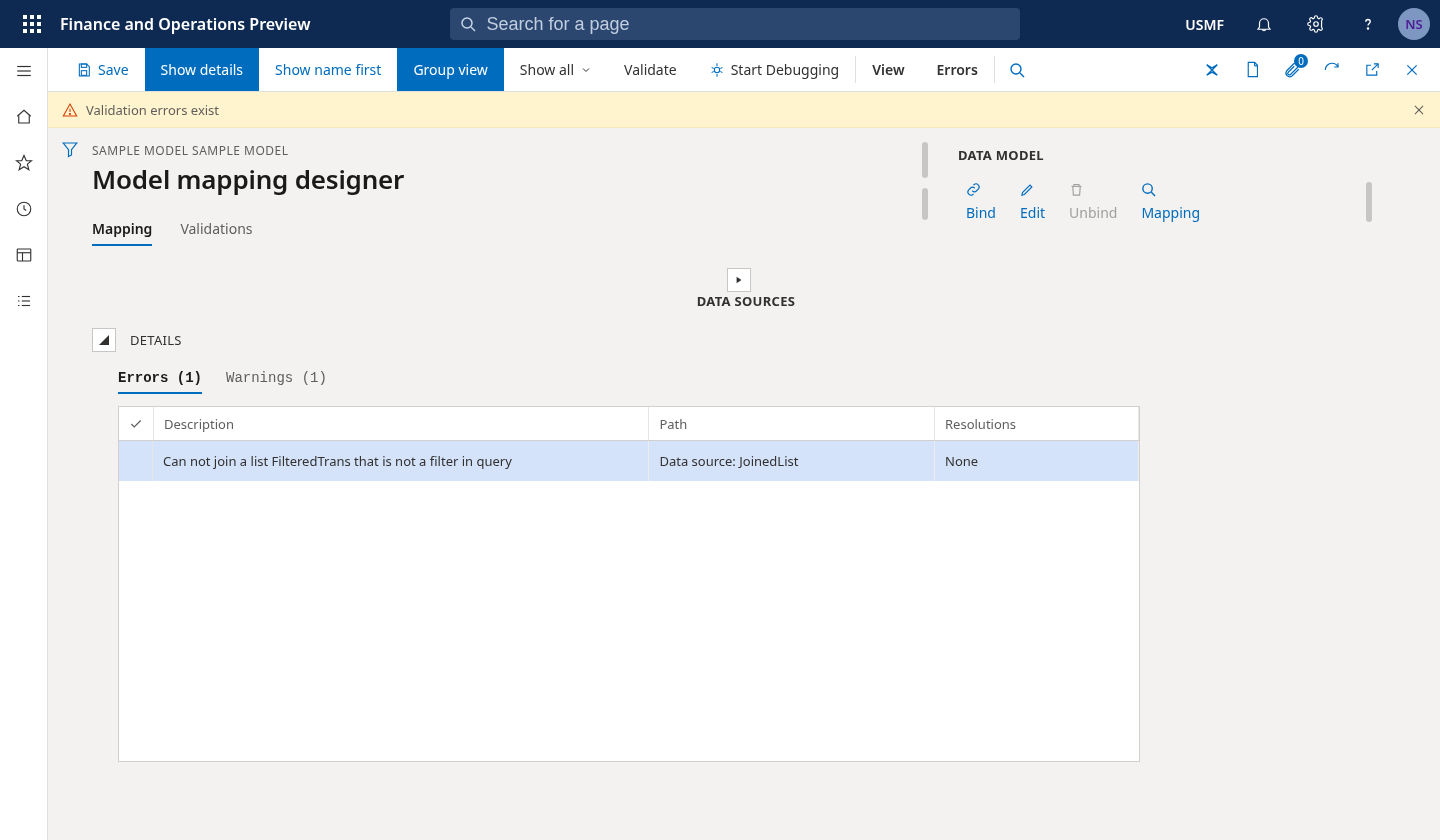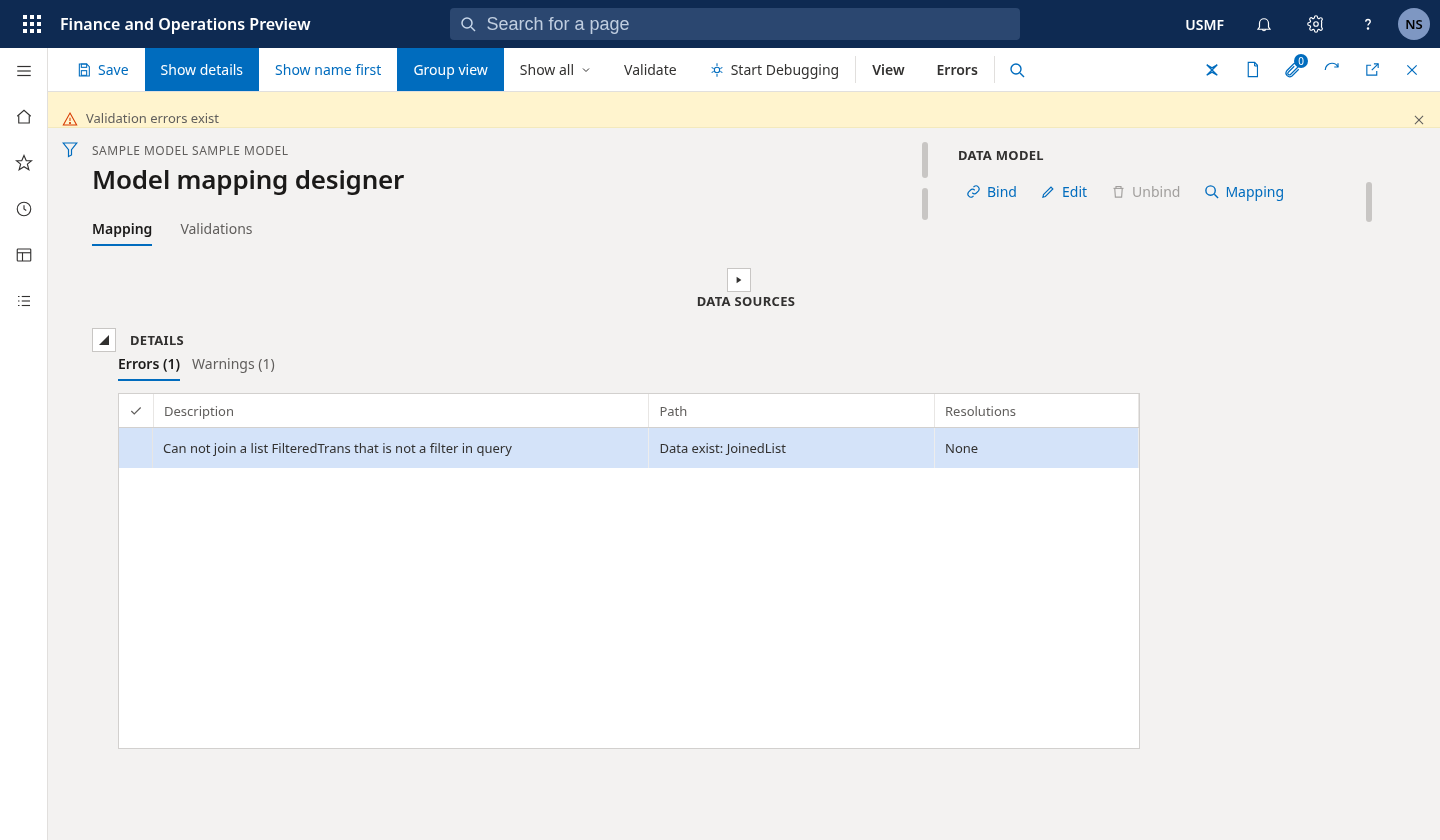--- a/index.html
+++ b/index.html
@@ -24,21 +24,21 @@
   .topbar { height:48px; background: var(--blue-dark); color:white; display:flex; align-items:center; padding:0 8px; }
   .waffle { width:48px; display:flex; align-items:center; justify-content:center; height:100%; }
   .app-title { font-size:16px; font-weight:600; margin-left:4px; white-space:nowrap; }
   .search-wrap { flex:0 0 auto; margin-left:140px; }
   .search-box { width:570px; height:32px; background:#2b4770; border-radius:4px; display:flex; align-items:center; padding:0 10px; color:#c7d7ea; }
   .search-box input { background:transparent; border:none; outline:none; color:white; font-size:18px; margin-left:8px; width:100%; }
   .search-box input::placeholder { color:#c0cee0; }
   .topbar-right { margin-left:auto; display:flex; align-items:center; gap:8px; }
   .topbar-right .hicon { width:44px; height:48px; display:flex; align-items:center; justify-content:center; }
   .legal-entity { font-size:14px; font-weight:600; padding:0 10px; }
-  .avatar { width:32px; height:32px; border-radius:50%; background:#7e97c2; display:flex; align-items:center; justify-content:center; font-size:13px; font-weight:600; color:#000000; margin-right:2px; }
+  .avatar { width:32px; height:32px; border-radius:50%; background:#7e97c2; display:flex; align-items:center; justify-content:center; font-size:13px; font-weight:600; color:#4c1d95; margin-right:2px; }
 
   
   .shell { flex:1; display:flex; min-height:0; }
   .side-rail { width:48px; background:white; border-right:1px solid var(--grey-border); display:flex; flex-direction:column; align-items:center; }
   .side-rail .ritem { width:48px; height:46px; display:flex; align-items:center; justify-content:center; color:#323130; }
 
   .page { flex:1; display:flex; flex-direction:column; min-width:0; }
 
   
   .cmdbar { height:44px; background:white; border-bottom:1px solid var(--grey-border); display:flex; align-items:stretch; padding:0 0 0 12px; }
@@ -46,21 +46,21 @@
   .cmd-btn.link { color: var(--cmd-blue); }
   .cmd-btn.primary { background: var(--cmd-blue); color:white; }
   .cmd-btn .icon { margin-right:6px; display:inline-flex; align-items:center; }
   .cmd-sep { width:1px; background:var(--grey-border); margin:8px 0; }
   .cmd-btn.bold { font-weight:600; }
   .cmdbar-right { margin-left:auto; display:flex; align-items:center; padding-right:8px; }
   .cmdbar-right .iconbtn { width:40px; height:44px; display:flex; align-items:center; justify-content:center; position:relative; color:var(--cmd-blue); }
   .badge { position:absolute; top:6px; right:4px; min-width:14px; height:14px; border-radius:7px; background:var(--cmd-blue); color:white; font-size:10px; display:flex; align-items:center; justify-content:center; padding:0 3px; }
 
   
-  .warnbar { height:36px; background: var(--warn-bg); border-bottom:1px solid var(--warn-border); display:flex; align-items:flex-end; padding:0 14px; font-size:13px; color:#605e5c; }
+  .warnbar { height:36px; background: var(--warn-bg); border-bottom:1px solid var(--warn-border); display:flex; align-items:center; padding:0 14px; font-size:13px; color:#605e5c; }
   .warnbar .icon { margin-right:8px; color:#d83b01; display:inline-flex; }
   .warnbar .close { margin-left:auto; color:#605e5c; }
 
   
   .content { flex:1; display:flex; min-height:0; background: var(--grey-bg); }
   .funnel-rail { width:44px; display:flex; justify-content:center; padding-top:12px; }
   .funnel-rail .fn { color: var(--cmd-blue); }
 
   .main-col { flex:1; display:flex; flex-direction:column; padding:14px 0 0 0; min-width:0; }
   .header-block { padding:0 0 0 0; position:relative; }
@@ -70,23 +70,23 @@
   .tabs-row { margin-top:22px; display:flex; gap:28px; }
   .tab-item { font-size:14px; padding:0 0 8px 0; color: var(--grey-text-dim); position:relative; }
   .tab-item.active { color:#1b1a19; font-weight:600; }
   .tab-item.active::after { content:""; position:absolute; left:0; right:0; bottom:0; height:2px; background: var(--cmd-blue); }
 
   .ds-row { display:flex; align-items:center; margin-top:22px;flex-direction:column; }
   .expand-box { width:24px; height:24px; border:1px solid #c8c6c4; background:white; display:flex; align-items:center; justify-content:center; margin-right:14px; font-size:10px; color:#323130; }
   .ds-title { font-size:13px; font-weight:700; letter-spacing:.3px; }
 
   .details-row { display:flex; align-items:center; margin-top:18px; }
-  .details-title { font-size:13px; font-weight:700; letter-spacing:.3px; }
-
-  .ew-tabs { margin-top:2px; margin-left:26px; display:flex; gap:12px; }
+  .details-title { font-size:13px; font-weight:400; letter-spacing:.3px; }
+
+  .ew-tabs { margin-top:18px; margin-left:26px; display:flex; gap:24px;font-family:Liberation Mono, monospace; }
   .ew-tab { font-size:14px; padding:0 0 8px 0; color: var(--grey-text-dim); position:relative; }
   .ew-tab.active { color:#1b1a19; font-weight:600; }
   .ew-tab.active::after { content:""; position:absolute; left:0; right:0; bottom:0; height:2px; background: var(--cmd-blue); }
 
   .fix-row { margin:30px 0 10px 36px; color: var(--grey-disabled); font-size:14px; }
 
   .grid-wrap { margin:12px 0 0 26px; background:white; border:1px solid #d2d0ce; }
   .grid-head { display:flex; height:34px; border-bottom:1px solid #d2d0ce; }
   .gcell { display:flex; align-items:center; padding:0 10px; font-size:13px; border-right:1px solid #ededed; }
   .gcell.head { color:#605e5c; border-right:1px solid #e8e6e4; }
@@ -99,21 +99,21 @@
   .grid-row.selected { background: var(--blue-sel); }
   .grid-body-blank { height:280px; }
 
   
   .right-panel { position:absolute; right:32px; top:0; width:410px; }
   .rp-title { font-size:13px; font-weight:700; letter-spacing:.3px; margin-top:4px; }
   .rp-grip { position:absolute; left:-36px; top:0; width:6px; height:36px; background:#c8c6c4; border-radius:3px; }
   .rp-grip2 { position:absolute; left:-36px; top:46px; width:6px; height:32px; background:#c8c6c4; border-radius:3px; }
   .rp-grip-right { position:absolute; right:-4px; top:40px; width:6px; height:40px; background:#c8c6c4; border-radius:3px; }
   .rp-actions { margin-top:18px; display:flex; align-items:center; gap:24px; padding-left:8px; }
-  .rp-action { display:flex; align-items:center; gap:6px; font-size:14px; color: var(--cmd-blue); }
+  .rp-action { display:flex; gap:6px; font-size:14px; color: var(--cmd-blue); flex-direction: column; }
   .rp-action.disabled { color: var(--grey-disabled); }
 
   
   svg { display:block; }
   .waffle-grid { display:grid; grid-template-columns:repeat(3,4px); grid-template-rows:repeat(3,4px); gap:3px; }
   .waffle-grid span { width:4px; height:4px; background:white; }
 
   .main-inner { position:relative; padding-right: 40px; }
   .grid-outer-area { margin-right: 260px; }
 
@@ -437,21 +437,21 @@
                         <polyline points="4 12 9 17 20 6"></polyline>
                       </svg>
                   </div>
                   <div class="gcell head gw-desc">Description</div>
                   <div class="gcell head gw-path">Path</div>
                   <div class="gcell head gw-res">Resolutions</div>
                 </div>
                 <div class="grid-row selected">
                   <div class="gcell chk"></div>
                   <div class="gcell gw-desc">Can not join a list FilteredTrans that is not a filter in query</div>
-                  <div class="gcell gw-path">Data exist: JoinedList</div>
+                  <div class="gcell gw-path">Data source: JoinedList</div>
                   <div class="gcell gw-res">None</div>
                 </div>
                 <div class="grid-body-blank"></div>
               </div>
             </div>
 
           </div>
         </div>
       </div>
     </div>

